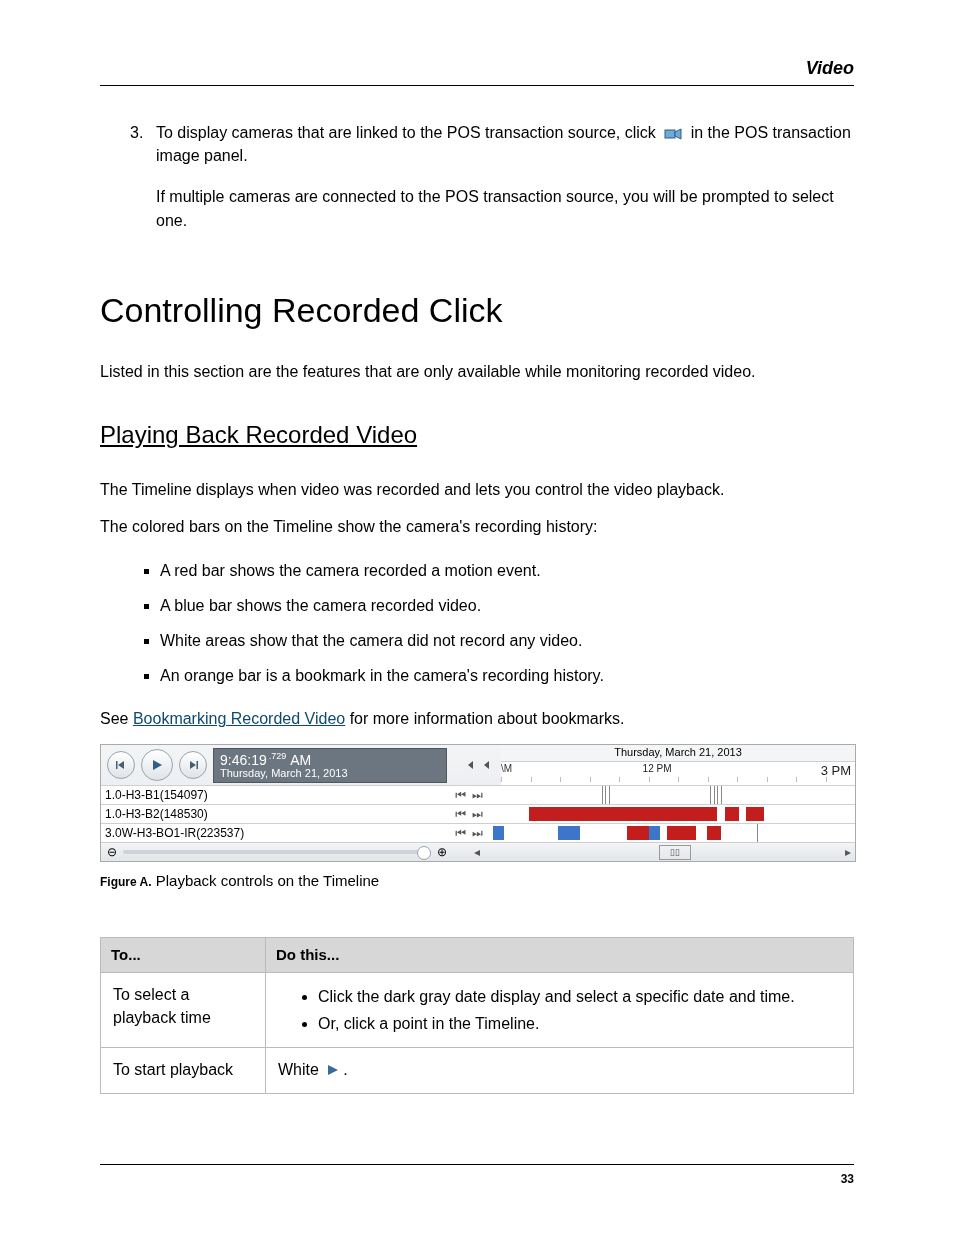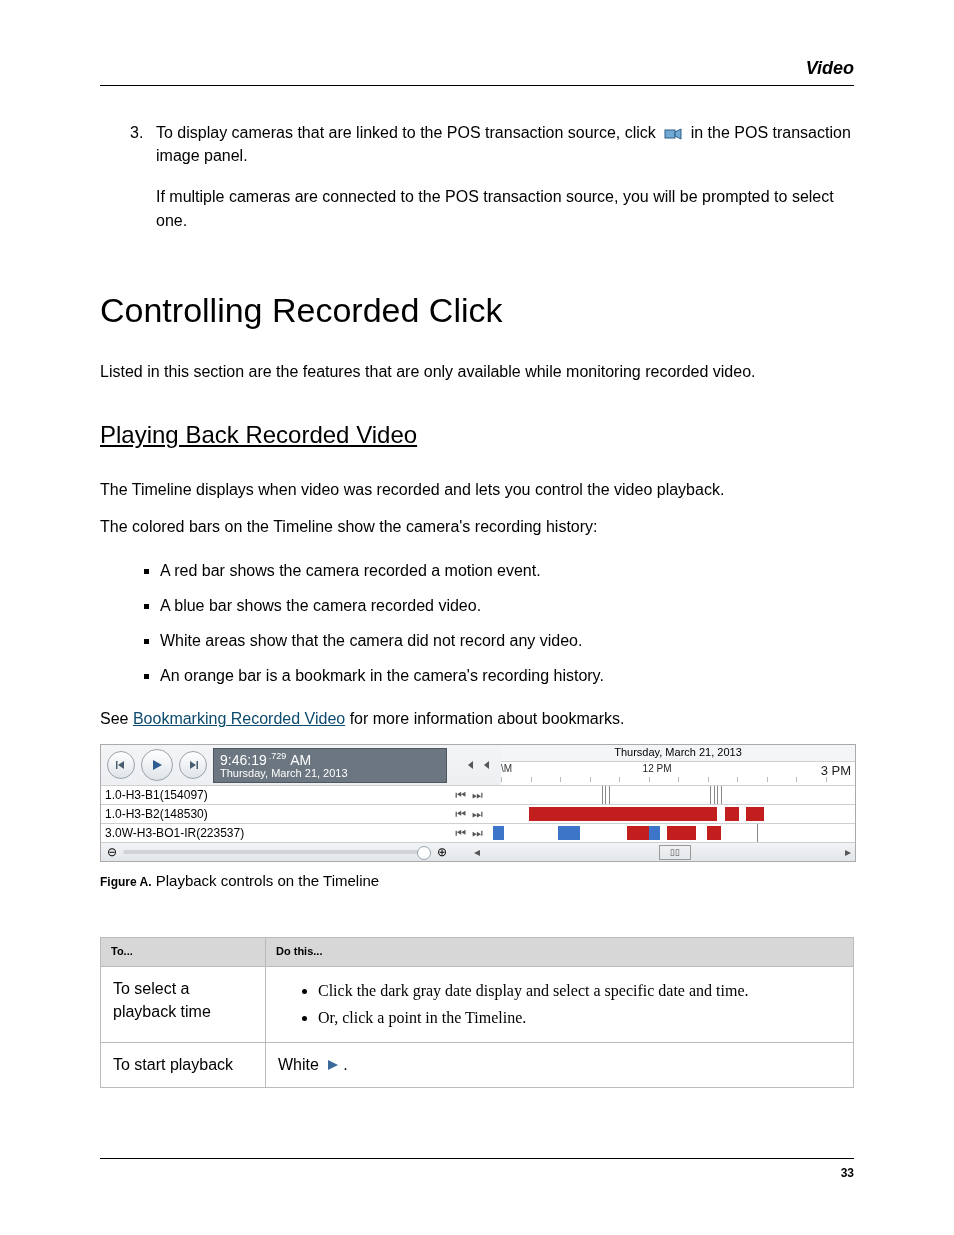--- a/index.html
+++ b/index.html
@@ -47,25 +47,25 @@
   .seg.red{background:#c21e1e;}
   .seg.mark{background:#888;width:1px;top:0;bottom:0;}
   .zoom-row{display:flex;height:18px;border-top:1px solid #cfcfcf;align-items:center;background:linear-gradient(#f2f4f6,#e3e6ea);}
   .zoom-left{width:340px;display:flex;align-items:center;padding:0 6px;gap:6px;}
   .zoom-left .track{flex:1;height:4px;background:#cfd3d7;border-radius:2px;position:relative;}
   .zoom-left .knob{position:absolute;right:0;top:-4px;width:12px;height:12px;border-radius:50%;background:#fff;border:1px solid #9aa3ab;}
   .zoom-right{flex:1;display:flex;align-items:center;justify-content:space-between;padding:0 4px;color:#555;}
   .fig-caption{font-size:15px;margin-top:8px;}
   .fig-caption b{font-size:12px;}
   table.actions{width:100%;border-collapse:collapse;margin-top:45px;font-size:16px;}
-  table.actions th{background:#d7d7d7;text-align:left;padding:6px 10px;border:1px solid #bbb;font-weight:700;font-size:11px;}
+  table.actions th{background:#d7d7d7;text-align:left;padding:6px 10px;border:1px solid #bbb;font-weight:700;font-size:15px;}
   table.actions td{border:1px solid #bbb;padding:10px 12px;vertical-align:top;}
   table.actions td.col1{width:140px;}
   ul.dot{list-style:disc;margin:0;padding-left:40px;}
-  ul.dot li{padding:2px 0;font-family:Liberation Serif, serif;}
+  ul.dot li{padding:2px 0;}
   .play-glyph{display:inline-block;vertical-align:middle;margin:0 4px;}
 </style>
 </head>
 <body>
 
 <div class="page">
   <div class="top-label">Video</div>
   <hr class="rule-top">
 
   <div class="step-row">

